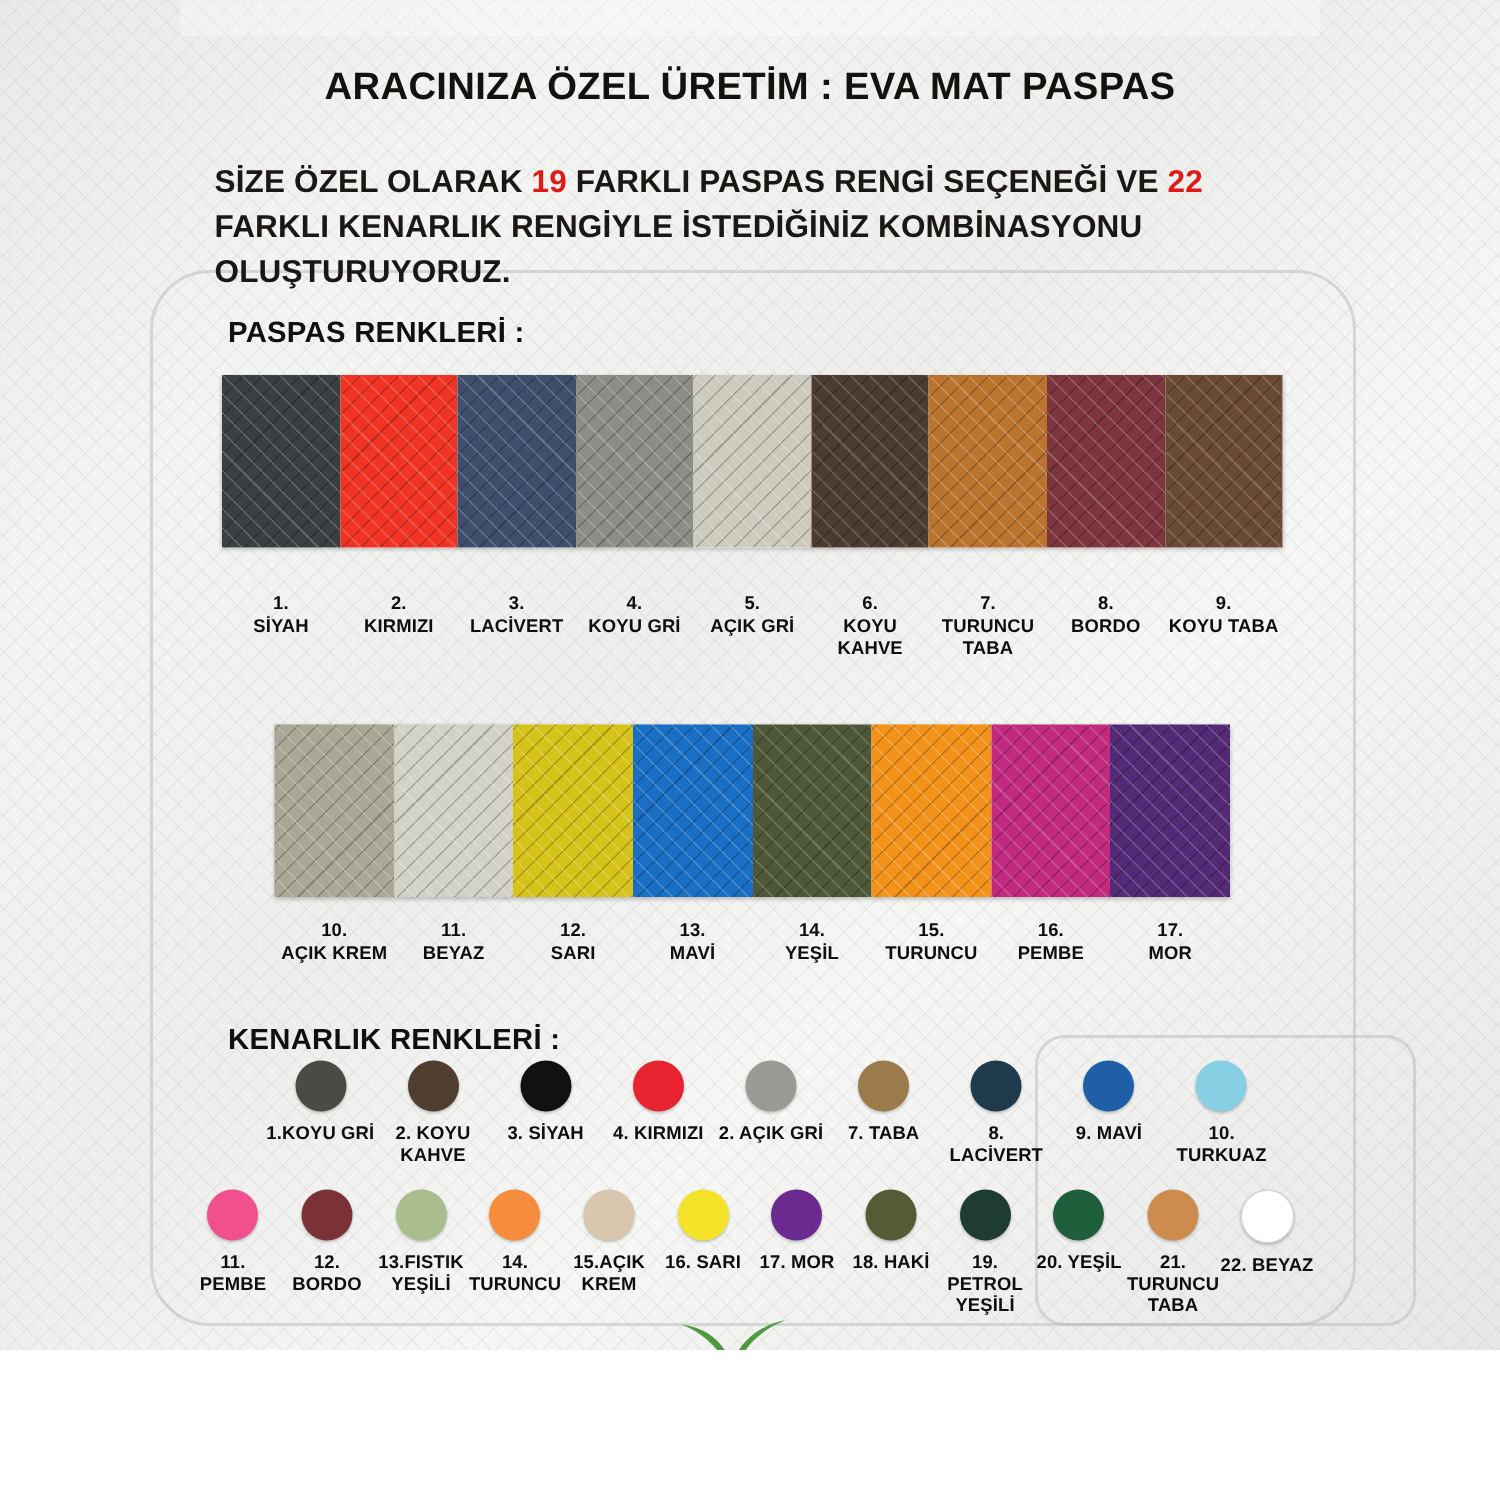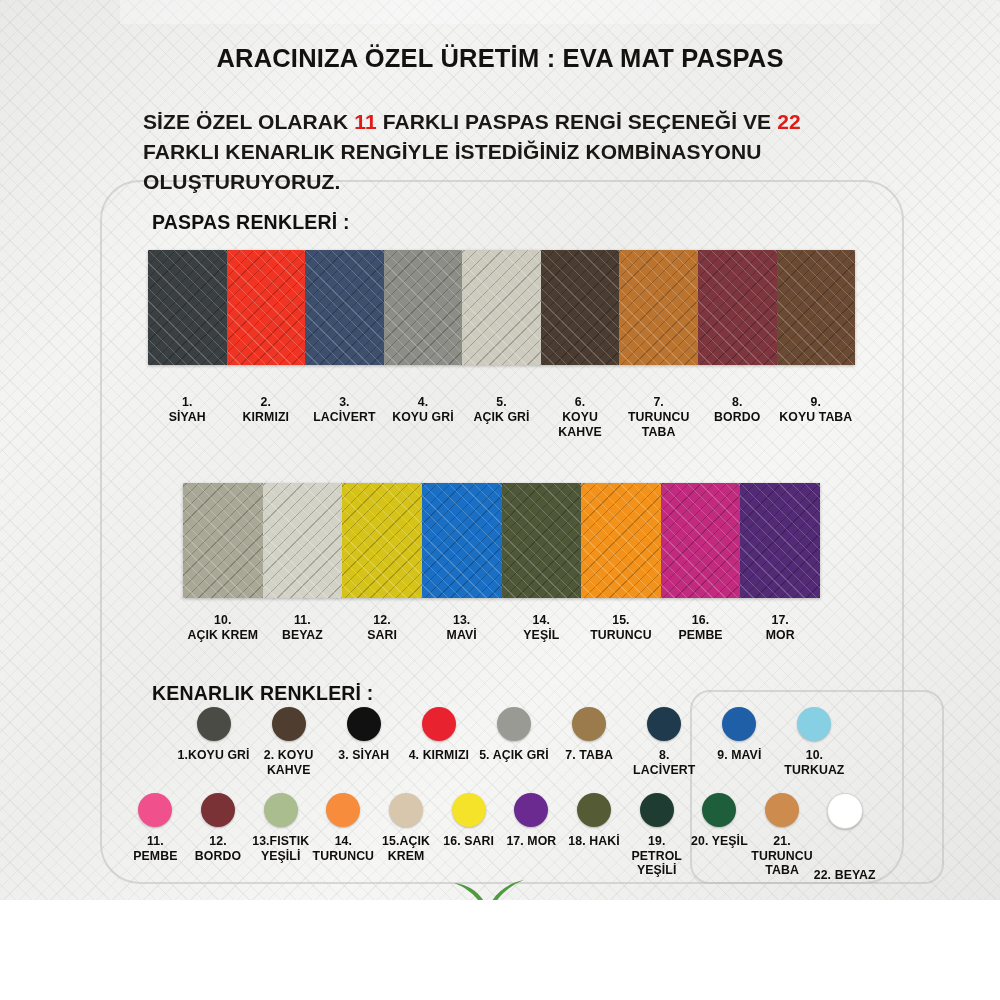--- a/index.html
+++ b/index.html
@@ -194,21 +194,21 @@
   <div class="bg-diamond"></div>
   <div class="bg-shape" style="top:0;left:120px;width:760px;height:24px;"></div>
   <div class="bg-edge" style="top:180px;left:100px;width:800px;height:700px;border-radius:40px;"></div>
   <div class="bg-edge" style="top:690px;left:690px;width:250px;height:190px;border-radius:20px;"></div>
 
   <div class="content">
 
     <div class="title">ARACINIZA ÖZEL ÜRETİM : EVA MAT PASPAS</div>
 
     <div class="subtitle">
-      <span>SİZE ÖZEL OLARAK </span><span class="hl">11</span><span> FARKLI PASPAS RENGİ SEÇENEĞİ VE </span><span class="hl">22</span><span> FARKLI KENARLIK RENGİYLE İSTEDİĞİNİZ KOMBİNASYONU OLUŞTURUYORUZ.</span>
+      <span>SİZE ÖZEL OLARAK </span><span class="hl">19</span><span> FARKLI PASPAS RENGİ SEÇENEĞİ VE </span><span class="hl">22</span><span> FARKLI KENARLIK RENGİYLE İSTEDİĞİNİZ KOMBİNASYONU OLUŞTURUYORUZ.</span>
     </div>
 
     <div class="section-label" id="paspas-label">PASPAS RENKLERİ :</div>
 
     <div class="strip" id="strip1">
         <div class="swatch" style="flex: 1 1 0px; background: rgb(58, 63, 65);"></div>
         <div class="swatch" style="flex: 1 1 0px; background: rgb(239, 52, 36);"></div>
         <div class="swatch" style="flex: 1 1 0px; background: rgb(62, 79, 110);"></div>
         <div class="swatch" style="flex: 1 1 0px; background: rgb(141, 141, 135);"></div>
         <div class="swatch" style="flex: 1 1 0px; background: rgb(205, 203, 190);"></div>
@@ -315,21 +315,21 @@
         <div class="dot-cell" style="flex: 1 1 0px;">
           <div class="dot" style="background: rgb(17, 17, 17);"></div>
           <div class="dot-label">3. SİYAH</div>
         </div>
         <div class="dot-cell" style="flex: 1 1 0px;">
           <div class="dot" style="background: rgb(232, 35, 47);"></div>
           <div class="dot-label">4. KIRMIZI</div>
         </div>
         <div class="dot-cell" style="flex: 1 1 0px;">
           <div class="dot" style="background: rgb(154, 154, 149);"></div>
-          <div class="dot-label">5. AÇIK GRİ</div>
+          <div class="dot-label">2. AÇIK GRİ</div>
         </div>
         <div class="dot-cell" style="flex: 1 1 0px;">
           <div class="dot" style="background: rgb(155, 122, 76);"></div>
           <div class="dot-label">7. TABA</div>
         </div>
         <div class="dot-cell" style="flex: 1 1 0px;">
           <div class="dot" style="background: rgb(31, 58, 77);"></div>
           <div class="dot-label">8. LACİVERT</div>
         </div>
         <div class="dot-cell" style="flex: 1 1 0px;">
@@ -379,21 +379,21 @@
           <div class="dot-label">19. PETROL YEŞİLİ</div>
         </div>
         <div class="dot-cell" style="flex: 1 1 0px;">
           <div class="dot" style="background: rgb(31, 94, 58);"></div>
           <div class="dot-label">20. YEŞİL</div>
         </div>
         <div class="dot-cell" style="flex: 1 1 0px;">
           <div class="dot" style="background: rgb(205, 139, 78);"></div>
           <div class="dot-label">21. TURUNCU TABA</div>
         </div>
-        <div class="dot-cell" style="flex: 1 1 0px; gap: 32px;">
+        <div class="dot-cell" style="flex: 1 1 0px;">
           <div class="dot white-dot" style="background: rgb(255, 255, 255);"></div>
           <div class="dot-label">22. BEYAZ</div>
         </div>
       </div>
 
     <div class="footer">
       <div class="logo-wrap">
         <svg class="logo-check" width="74" height="34" viewBox="0 0 74 34">
           <path d="M2 4 C20 6, 30 16, 36 30 C42 14, 56 4, 72 1 C54 8, 44 20, 38 33 L33 33 C28 20, 16 9, 2 4 Z" fill="#4f9a3f"></path>
         </svg>

